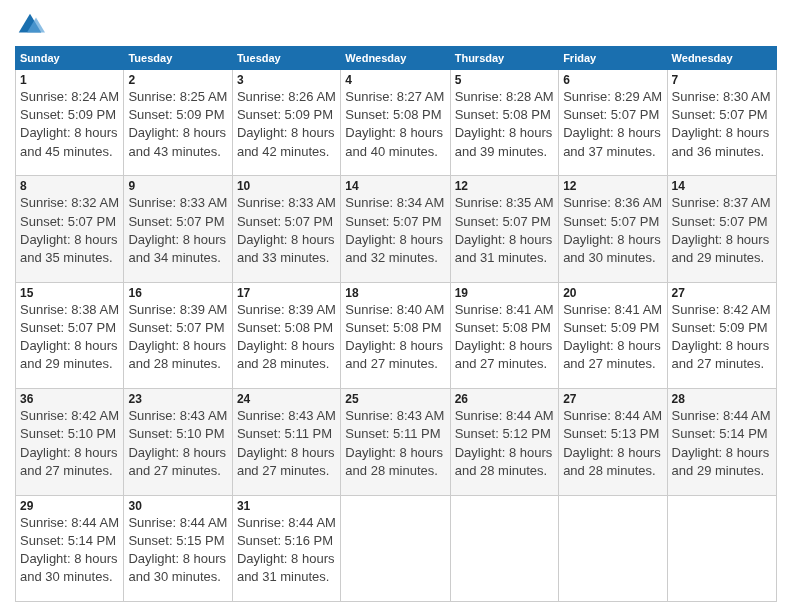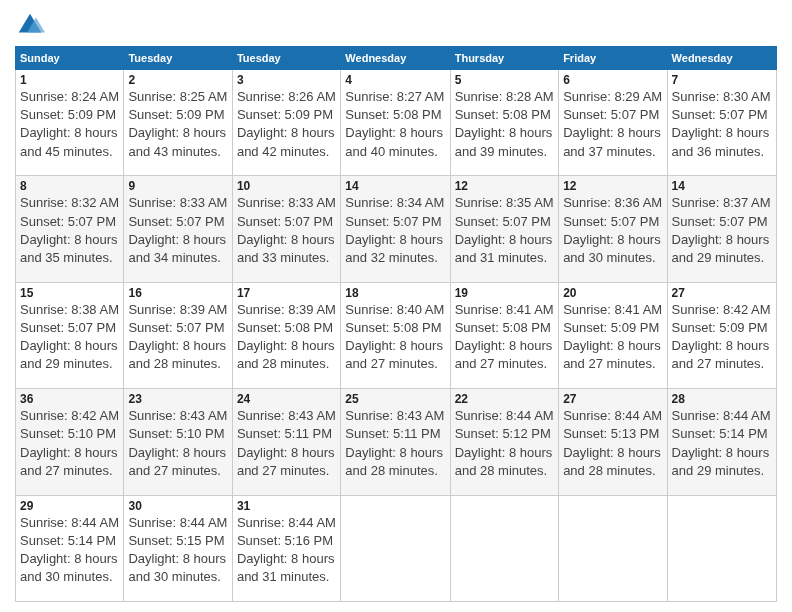--- a/index.html
+++ b/index.html
@@ -161,21 +161,21 @@
           <td><span class="day-num">18</span><span class="day-info">Sunrise: 8:40 AM<br>Sunset: 5:08 PM<br>Daylight: 8 hours and 27 minutes.</span></td>
           <td><span class="day-num">19</span><span class="day-info">Sunrise: 8:41 AM<br>Sunset: 5:08 PM<br>Daylight: 8 hours and 27 minutes.</span></td>
           <td><span class="day-num">20</span><span class="day-info">Sunrise: 8:41 AM<br>Sunset: 5:09 PM<br>Daylight: 8 hours and 27 minutes.</span></td>
           <td><span class="day-num">27</span><span class="day-info">Sunrise: 8:42 AM<br>Sunset: 5:09 PM<br>Daylight: 8 hours and 27 minutes.</span></td>
         </tr>
         <tr>
           <td><span class="day-num">36</span><span class="day-info">Sunrise: 8:42 AM<br>Sunset: 5:10 PM<br>Daylight: 8 hours and 27 minutes.</span></td>
           <td><span class="day-num">23</span><span class="day-info">Sunrise: 8:43 AM<br>Sunset: 5:10 PM<br>Daylight: 8 hours and 27 minutes.</span></td>
           <td><span class="day-num">24</span><span class="day-info">Sunrise: 8:43 AM<br>Sunset: 5:11 PM<br>Daylight: 8 hours and 27 minutes.</span></td>
           <td><span class="day-num">25</span><span class="day-info">Sunrise: 8:43 AM<br>Sunset: 5:11 PM<br>Daylight: 8 hours and 28 minutes.</span></td>
-          <td><span class="day-num">22</span><span class="day-info">Sunrise: 8:44 AM<br>Sunset: 5:12 PM<br>Daylight: 8 hours and 28 minutes.</span></td>
+          <td><span class="day-num">26</span><span class="day-info">Sunrise: 8:44 AM<br>Sunset: 5:12 PM<br>Daylight: 8 hours and 28 minutes.</span></td>
           <td><span class="day-num">27</span><span class="day-info">Sunrise: 8:44 AM<br>Sunset: 5:13 PM<br>Daylight: 8 hours and 28 minutes.</span></td>
           <td><span class="day-num">28</span><span class="day-info">Sunrise: 8:44 AM<br>Sunset: 5:14 PM<br>Daylight: 8 hours and 29 minutes.</span></td>
         </tr>
         <tr>
           <td><span class="day-num">29</span><span class="day-info">Sunrise: 8:44 AM<br>Sunset: 5:14 PM<br>Daylight: 8 hours and 30 minutes.</span></td>
           <td><span class="day-num">30</span><span class="day-info">Sunrise: 8:44 AM<br>Sunset: 5:15 PM<br>Daylight: 8 hours and 30 minutes.</span></td>
           <td><span class="day-num">31</span><span class="day-info">Sunrise: 8:44 AM<br>Sunset: 5:16 PM<br>Daylight: 8 hours and 31 minutes.</span></td>
           <td class="empty"></td>
           <td class="empty"></td>
           <td class="empty"></td>

